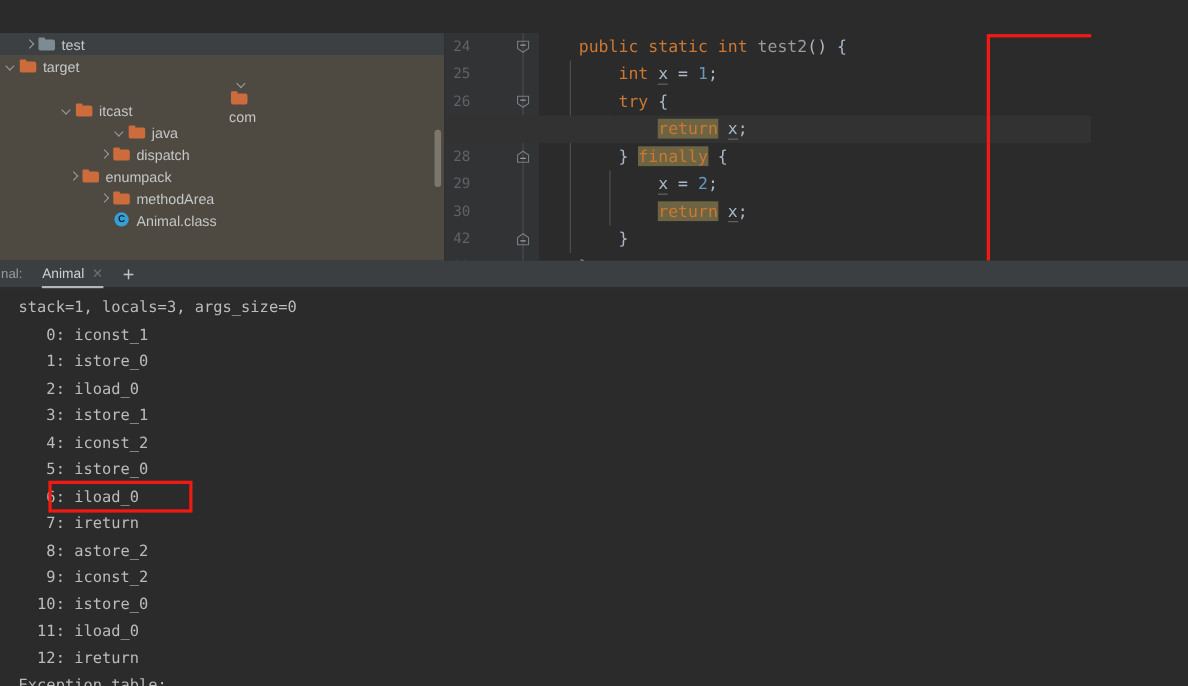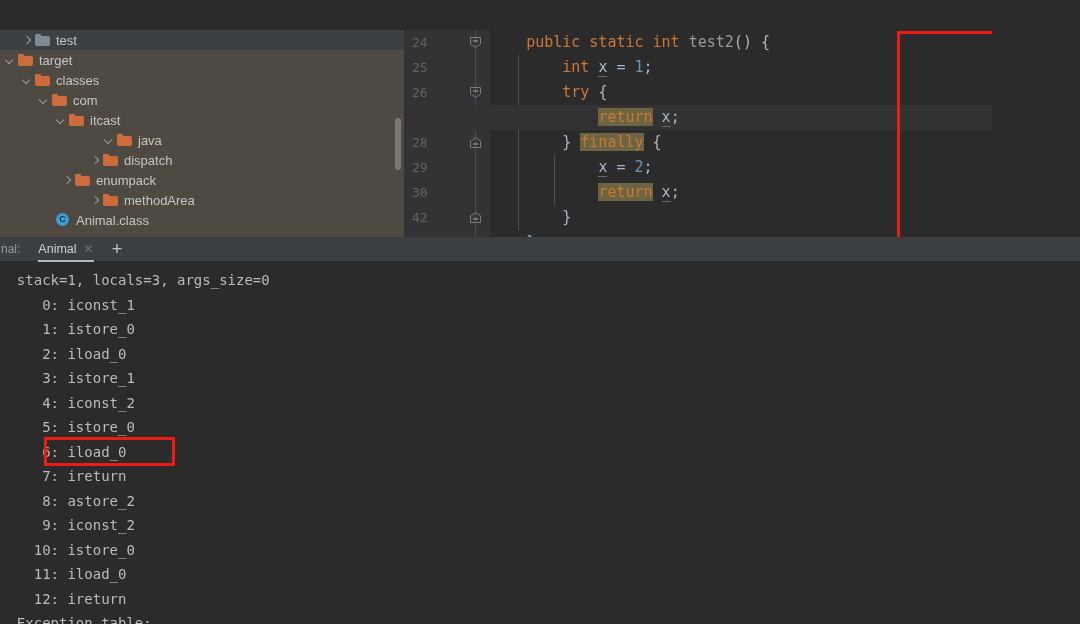--- a/index.html
+++ b/index.html
@@ -205,26 +205,21 @@
           <div class="tree-row dark" style="padding-left: 20px;">
             <span class="arrow right"></span>
             <span class="folder gray"></span>
             <span>test</span>
           </div>
           <div class="tree-row" style="padding-left: 3px;">
             <span class="arrow down"></span>
             <span class="folder"></span>
             <span>target</span>
           </div>
-          <div class="tree-row" style="padding-left: 20px;">
-            <span class="arrow down"></span>
-            <span class="folder"></span>
-            <span>classes</span>
-          </div>
-          <div class="tree-row" style="padding-left: 37px;">
+          <div class="tree-row" style="padding-left: 37px; flex-direction: column;">
             <span class="arrow down"></span>
             <span class="folder"></span>
             <span>com</span>
           </div>
           <div class="tree-row" style="padding-left: 54px;">
             <span class="arrow down"></span>
             <span class="folder"></span>
             <span>itcast</span>
           </div>
           <div class="tree-row" style="padding-left: 102px;">
@@ -240,21 +235,21 @@
           <div class="tree-row" style="padding-left: 60px;">
             <span class="arrow right"></span>
             <span class="folder"></span>
             <span>enumpack</span>
           </div>
           <div class="tree-row" style="padding-left: 88px;">
             <span class="arrow right"></span>
             <span class="folder"></span>
             <span>methodArea</span>
           </div>
-          <div class="tree-row" style="padding-left: 40px;">
+          <div class="tree-row" style="padding-left: 88px;">
             <span class="arrow none"></span>
             <span class="cls-icon"></span>
             <span>Animal.class</span>
           </div>
         </div>
       <div id="tree-scrollbar"></div>
     </div>
 
     <div id="editor">
       <div id="gutter">

